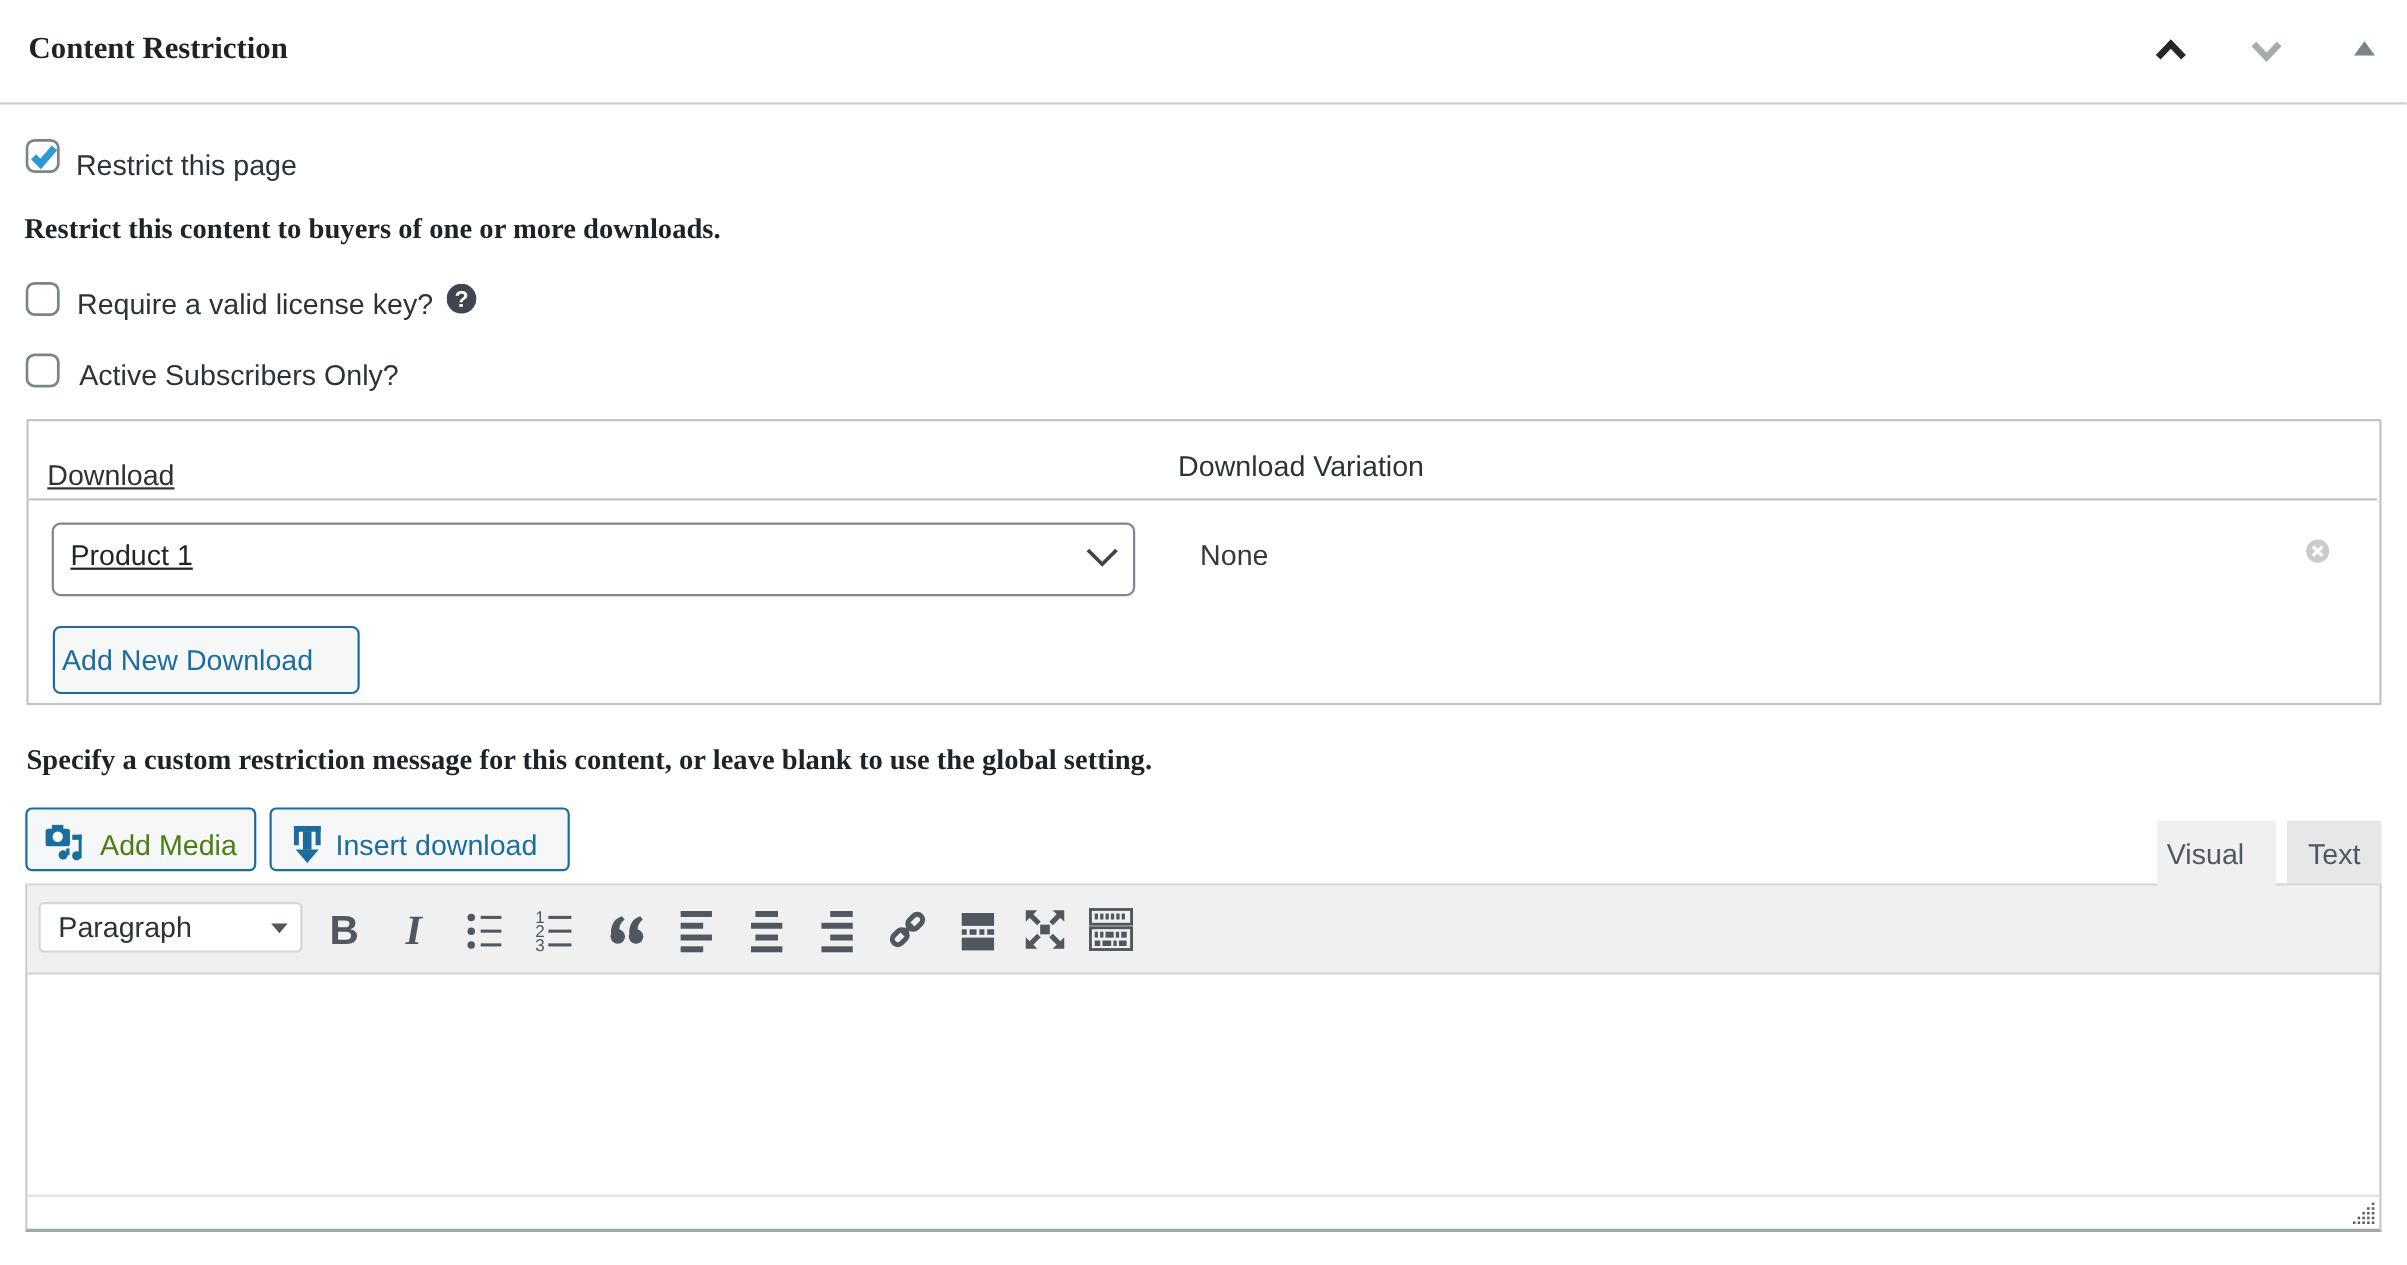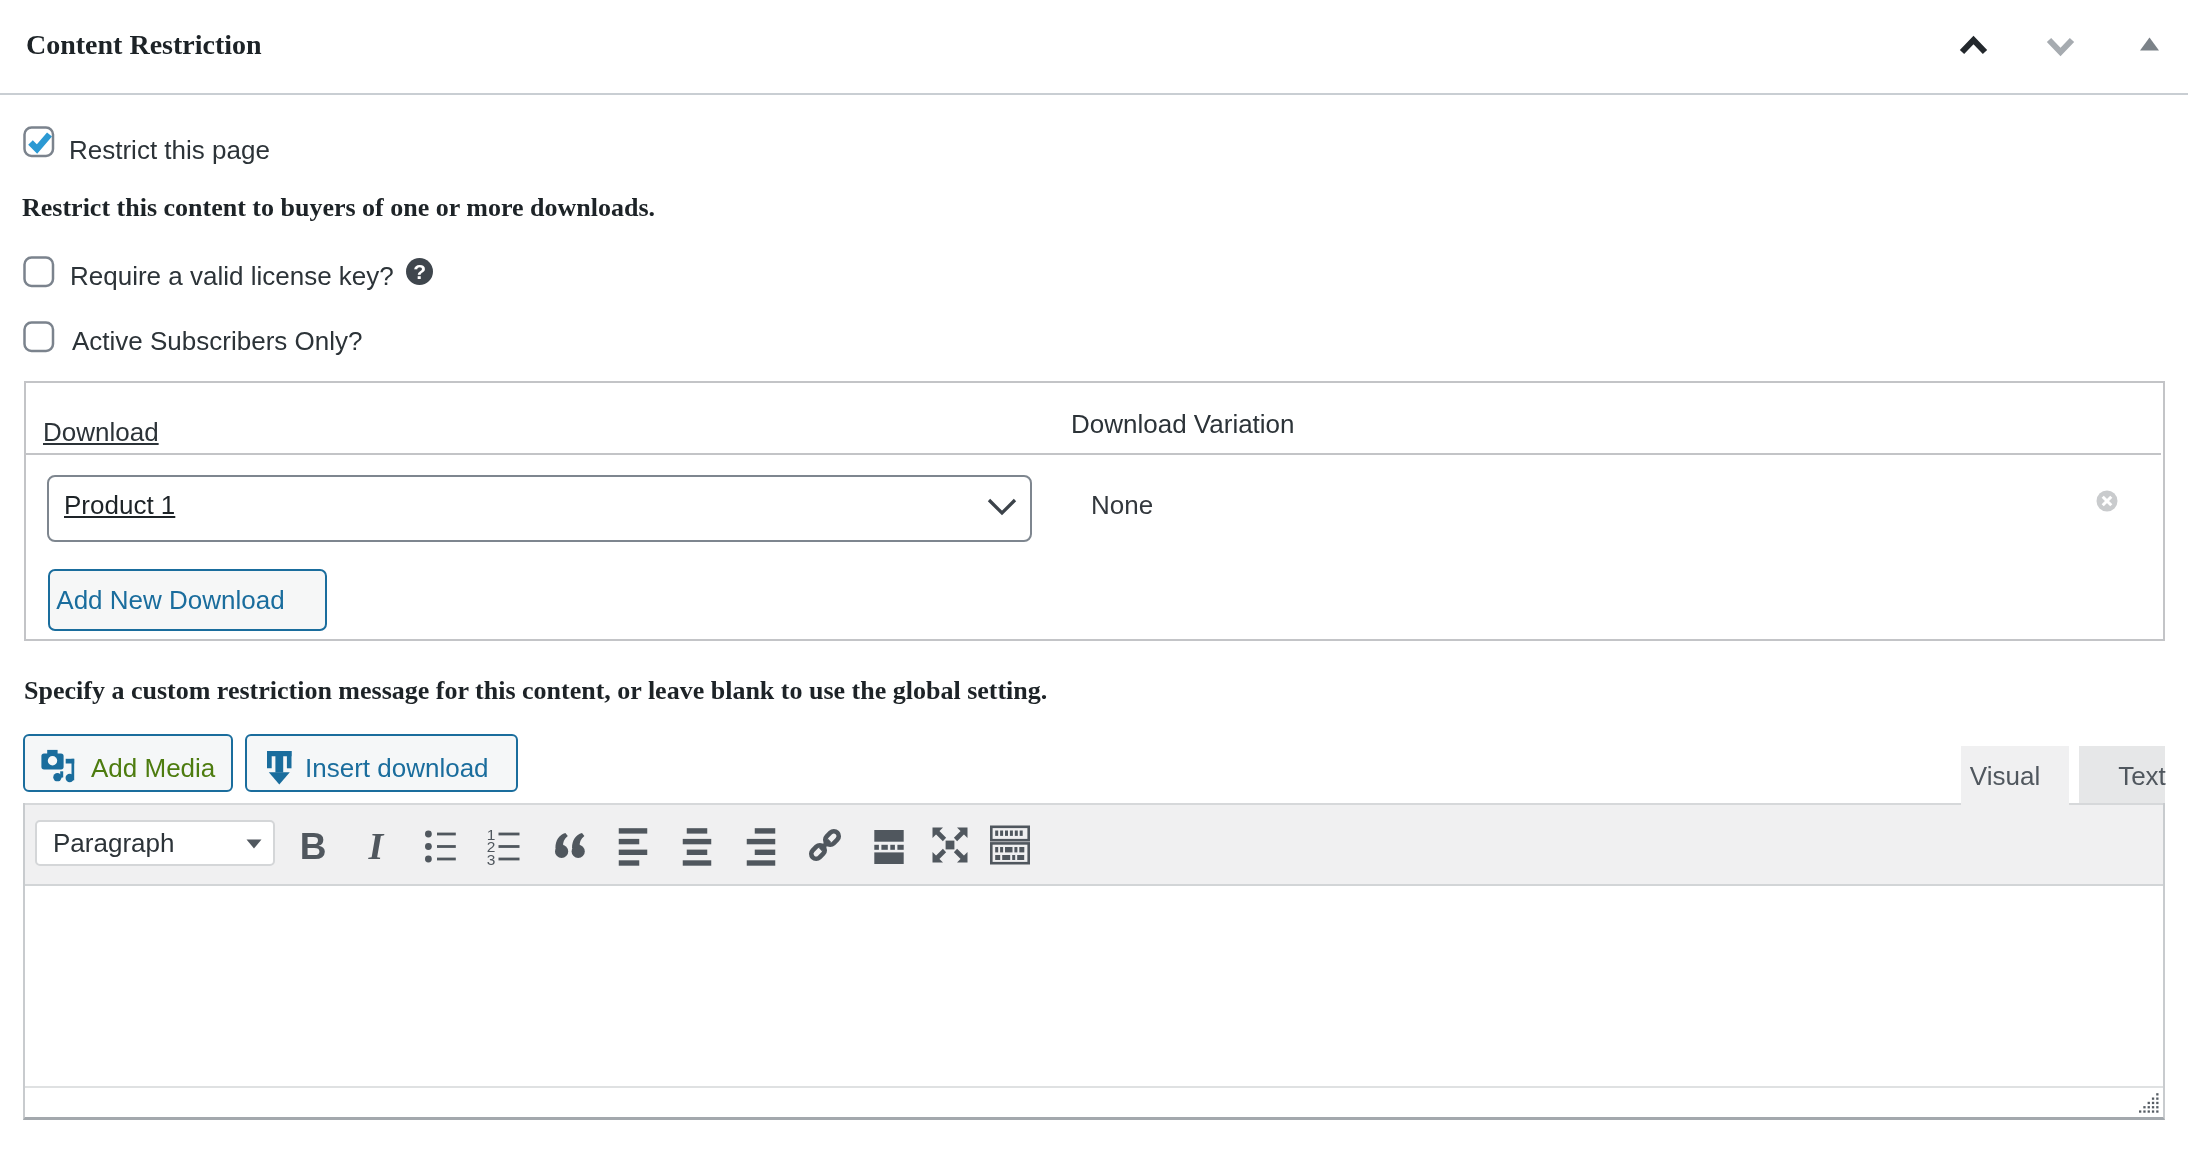--- a/index.html
+++ b/index.html
@@ -81,21 +81,21 @@
   <path d="M0,0 h24.5 v5.2 h-19.8 v12.1 h-4.7 z" fill="#1a6d9d"></path>
   <path d="M19.9,0 h4.6 v17.3 h-4.6 z" fill="#1a6d9d"></path>
   <path d="M8.4,4.6 h7.8 v16.9 h-7.8 z" fill="#1a6d9d"></path>
   <polygon points="1.8,21.3 22.8,21.3 12.3,33.5" fill="#1a6d9d"></polygon>
 </svg>
 <div class="t" style="left:305px;top:755px;color:#1a6d9d;">Insert download</div>
 
 <div class="abs" style="left:1961px;top:746px;width:108px;height:59px;background:#f0f0f1;"></div>
 <div class="t ctr" style="left:1961px;top:763px;width:88px;color:#50575e;">Visual</div>
 <div class="abs" style="left:2079px;top:746px;width:86px;height:57px;background:#e6e7e8;"></div>
-<div class="t ctr" style="left:2079px;top:763px;width:86px;color:#50575e;margin-left:20px;">Text</div>
+<div class="t ctr" style="left:2079px;top:763px;width:86px;color:#50575e;">Text</div>
 
 <div class="abs" style="left:23px;top:803px;width:2142px;height:317px;border-left:2px solid #c8cbce;border-right:2px solid #c8cbce;border-bottom:3px solid #a3a8ad;box-sizing:border-box;"></div>
 
 <div class="abs" style="left:25px;top:803px;width:2138px;height:81px;background:#f0f0f1;border-bottom:2px solid #d2d5d7;"></div>
 <div class="abs" style="left:25px;top:803px;width:1936px;height:2px;background:#d6d8da;"></div>
 <div class="abs" style="left:2069px;top:803px;width:94px;height:2px;background:#d6d8da;"></div>
 
 <div class="abs" style="left:35px;top:820px;width:236px;height:42px;border:2px solid #d4d6d8;border-radius:5px;background:#fff;"></div>
 <div class="t" style="left:53px;top:830px;color:#2c3338;">Paragraph</div>
 <svg class="abs" style="left:245px;top:838px;" width="18" height="12" viewBox="0 0 18 12">

